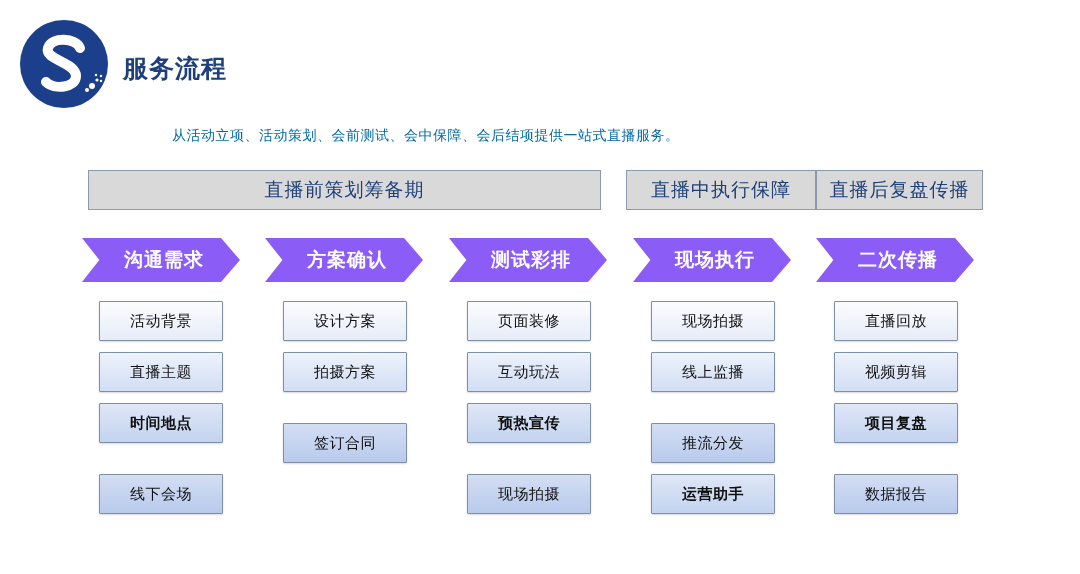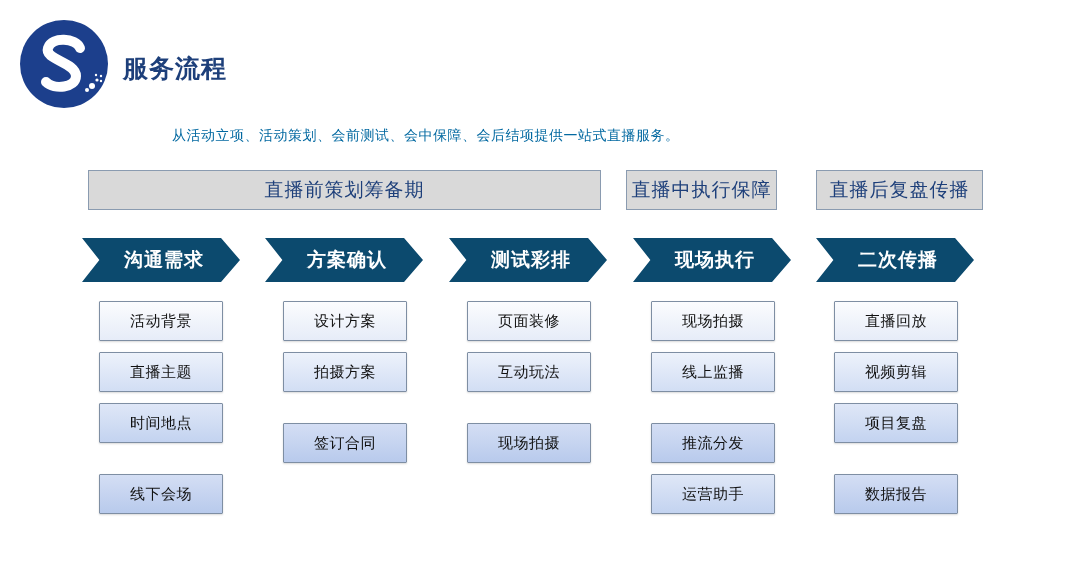--- a/index.html
+++ b/index.html
@@ -18,36 +18,36 @@
     margin-top:24px;
   }
   .phase {
     position:absolute; top:170px; height:40px; background:#d9d9d9;
     border:1.5px solid #8a9bb0; box-sizing:border-box;
     display:flex; align-items:center; justify-content:center;
     font-size:19px; color:#1d3f7a; letter-spacing:1px;
   }
   .arrow {
     position:absolute; top:238px; width:158px; height:44px;
-    background:#0c4a6e;
+    background:#8b5cf6;
     clip-path: polygon(0 0, 88% 0, 100% 50%, 88% 100%, 0 100%, 11% 50%);
     display:flex; align-items:center; justify-content:center;
     color:#fff; font-weight:bold; font-size:19px; letter-spacing:1px;
     padding-left:6px; box-sizing:border-box;
   }
   .col { position:absolute; top:301px; width:124px; }
   .box {
     height:40px; margin-bottom:11px; border:1.5px solid #7e8ea3; border-radius:1px;
     box-sizing:border-box; display:flex; align-items:center; justify-content:center;
     font-size:15px; color:#111; letter-spacing:0.5px;
     box-shadow: 0 1px 2px rgba(0,0,0,0.15);
   }
   .b0 { background: linear-gradient(#fbfcfe, #e6ecf8); }
   .b1 { background: linear-gradient(#edf2fb, #d2def4); }
-  .b2 { background: linear-gradient(#dfe7f7, #c3d3f0); }
+  .b2 { background: linear-gradient(#dfe7f7, #c3d3f0); font-weight: bold; }
   .b3 { background: linear-gradient(#d4def4, #b8caec); margin-top: 31px; }
 </style>
 </head>
 <body>
 
 <div class="logo">
   <svg width="92" height="92" viewBox="0 0 92 92">
     <circle cx="46" cy="46" r="44" fill="#1c3f8c"></circle>
     <path d="M62 30 C58 20, 34 18, 30 30 C26 42, 58 44, 58 58 C58 70, 36 72, 28 64" fill="none" stroke="#fff" stroke-width="10" stroke-linecap="round"></path>
     <circle cx="74" cy="68" r="3" fill="#fff"></circle>
@@ -56,21 +56,21 @@
     <circle cx="78" cy="57" r="1.2" fill="#fff"></circle>
     <circle cx="83" cy="63" r="1.2" fill="#fff"></circle>
     <circle cx="69" cy="72" r="2" fill="#fff"></circle>
   </svg>
 </div>
 
 <div class="title">服务流程</div>
 <div class="subtitle">从活动立项、活动策划、会前测试、会中保障、会后结项提供一站式直播服务。</div>
 
 <div class="phase" style="left:88px; width:513px;">直播前策划筹备期</div>
-<div class="phase" style="left:626px; width:151px;">直播中执行保障</div>
+<div class="phase" style="left:626px; width:190px;">直播中执行保障</div>
 <div class="phase" style="left:816px; width:167px;">直播后复盘传播</div>
 
 <div class="arrow" style="left:82px;">沟通需求</div>
 <div class="arrow" style="left:265px;">方案确认</div>
 <div class="arrow" style="left:449px;">测试彩排</div>
 <div class="arrow" style="left:633px;">现场执行</div>
 <div class="arrow" style="left:816px;">二次传播</div>
 
 <div class="col" style="left:99px;">
   <div class="box b0">活动背景</div>
@@ -79,20 +79,21 @@
   <div class="box b3">线下会场</div>
 </div>
 <div class="col" style="left:283px;">
   <div class="box b0">设计方案</div>
   <div class="box b1">拍摄方案</div>
   <div class="box b3">签订合同</div>
 </div>
 <div class="col" style="left:467px;">
   <div class="box b0">页面装修</div>
   <div class="box b1">互动玩法</div>
+  <div class="box b2">预热宣传</div>
   <div class="box b3">现场拍摄</div>
 </div>
 <div class="col" style="left:651px;">
   <div class="box b0">现场拍摄</div>
   <div class="box b1">线上监播</div>
   <div class="box b3">推流分发</div>
   <div class="box b2">运营助手</div>
 </div>
 <div class="col" style="left:834px;">
   <div class="box b0">直播回放</div>

